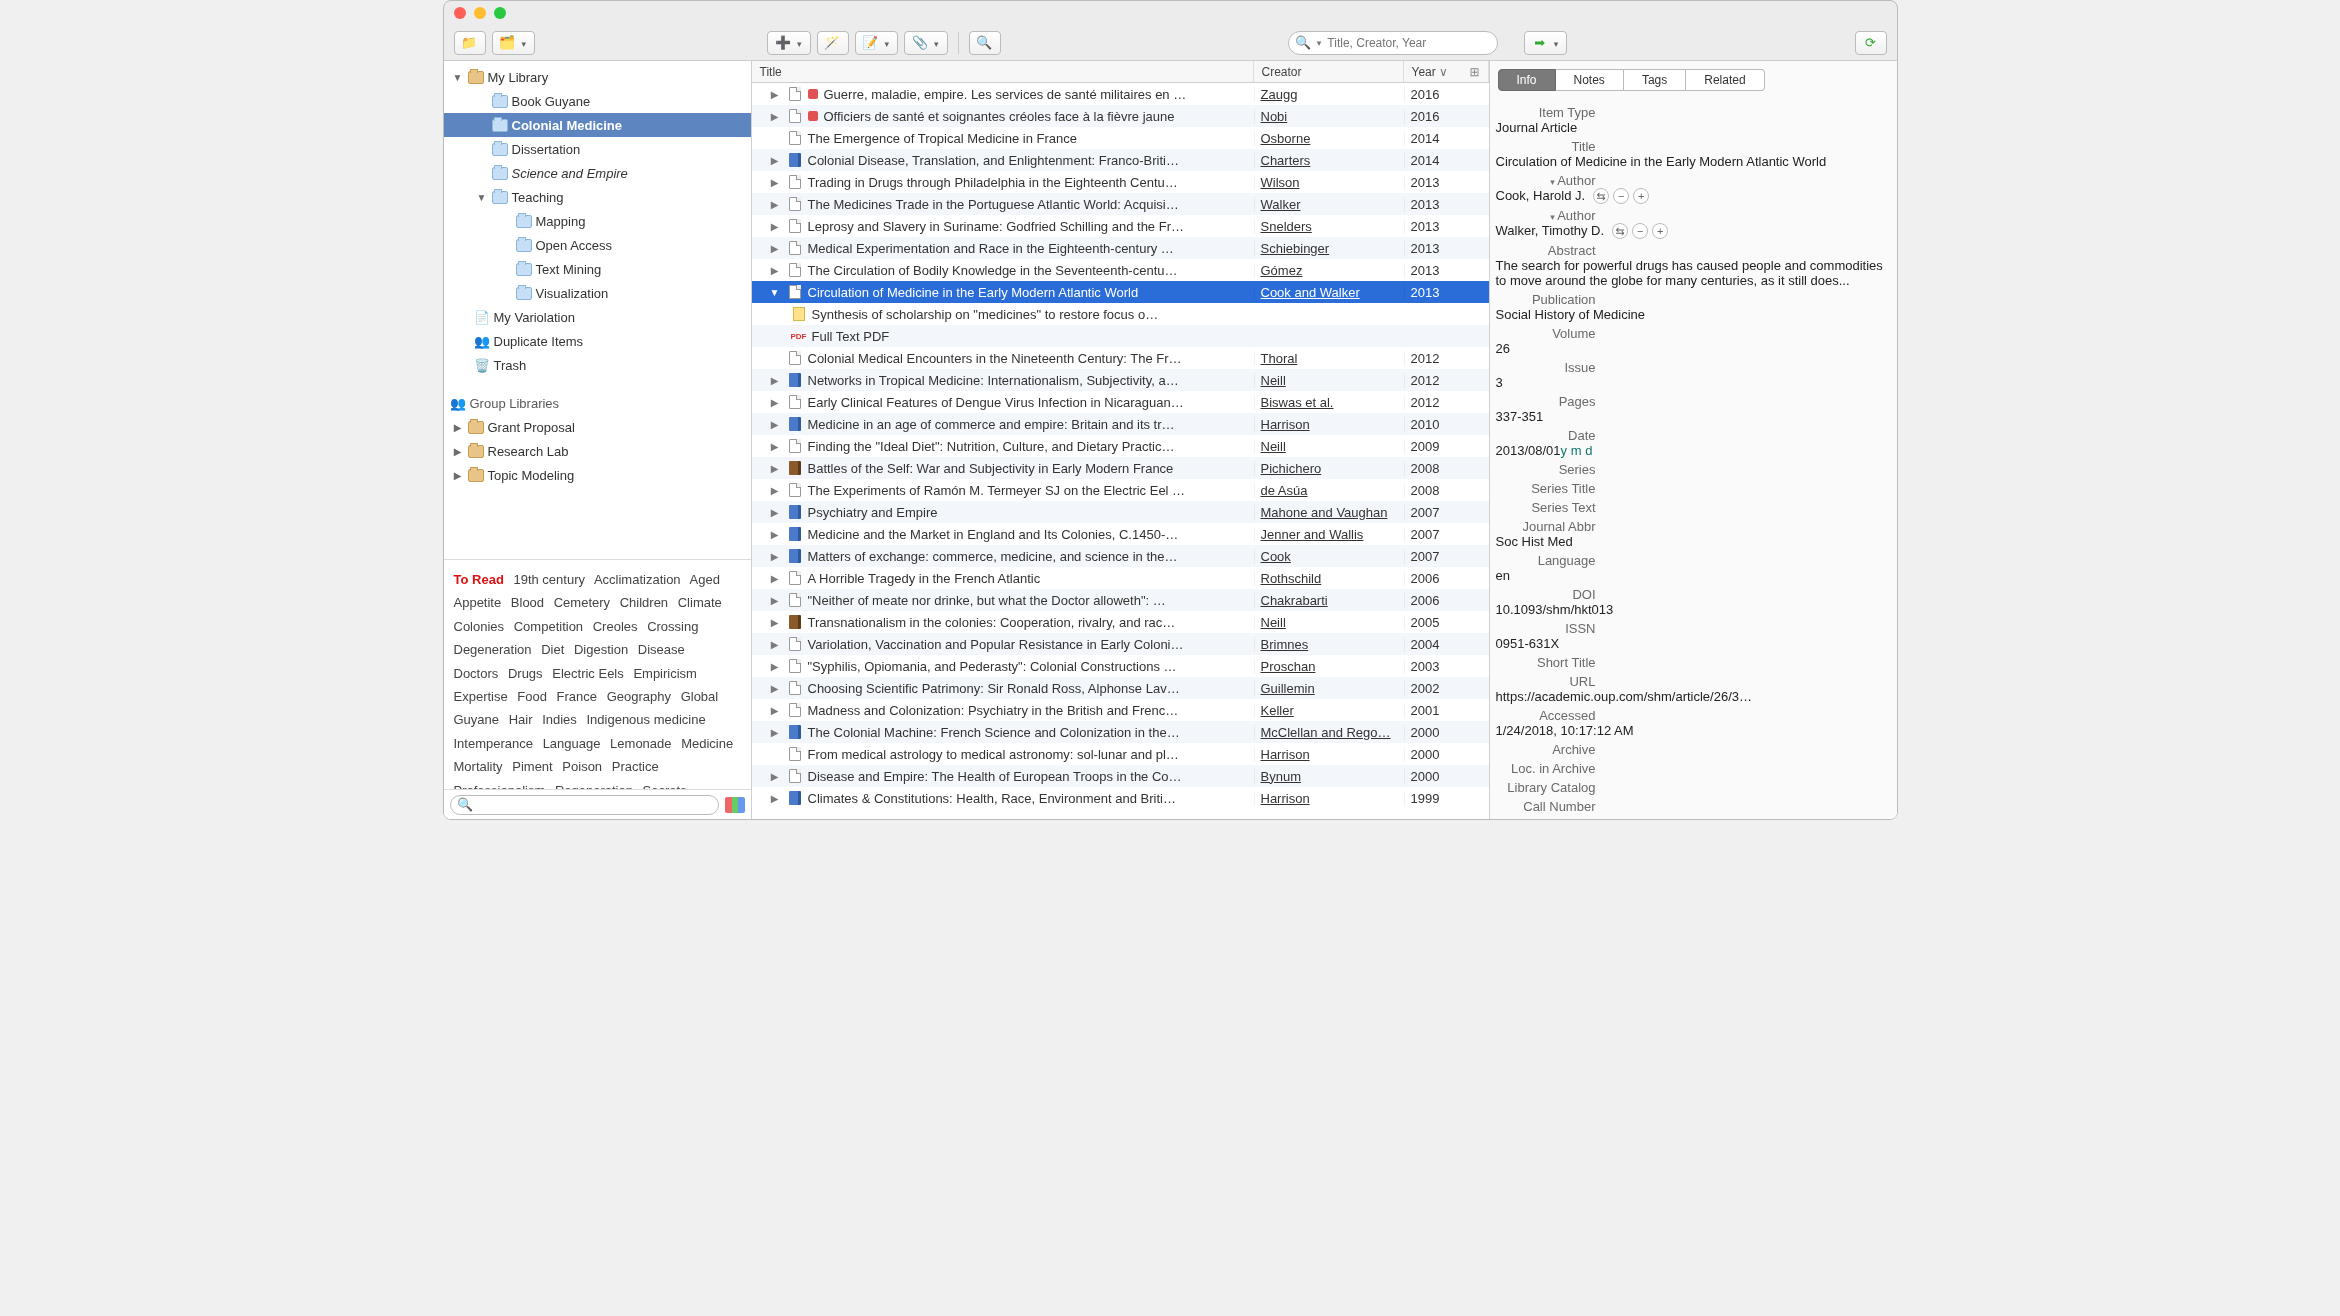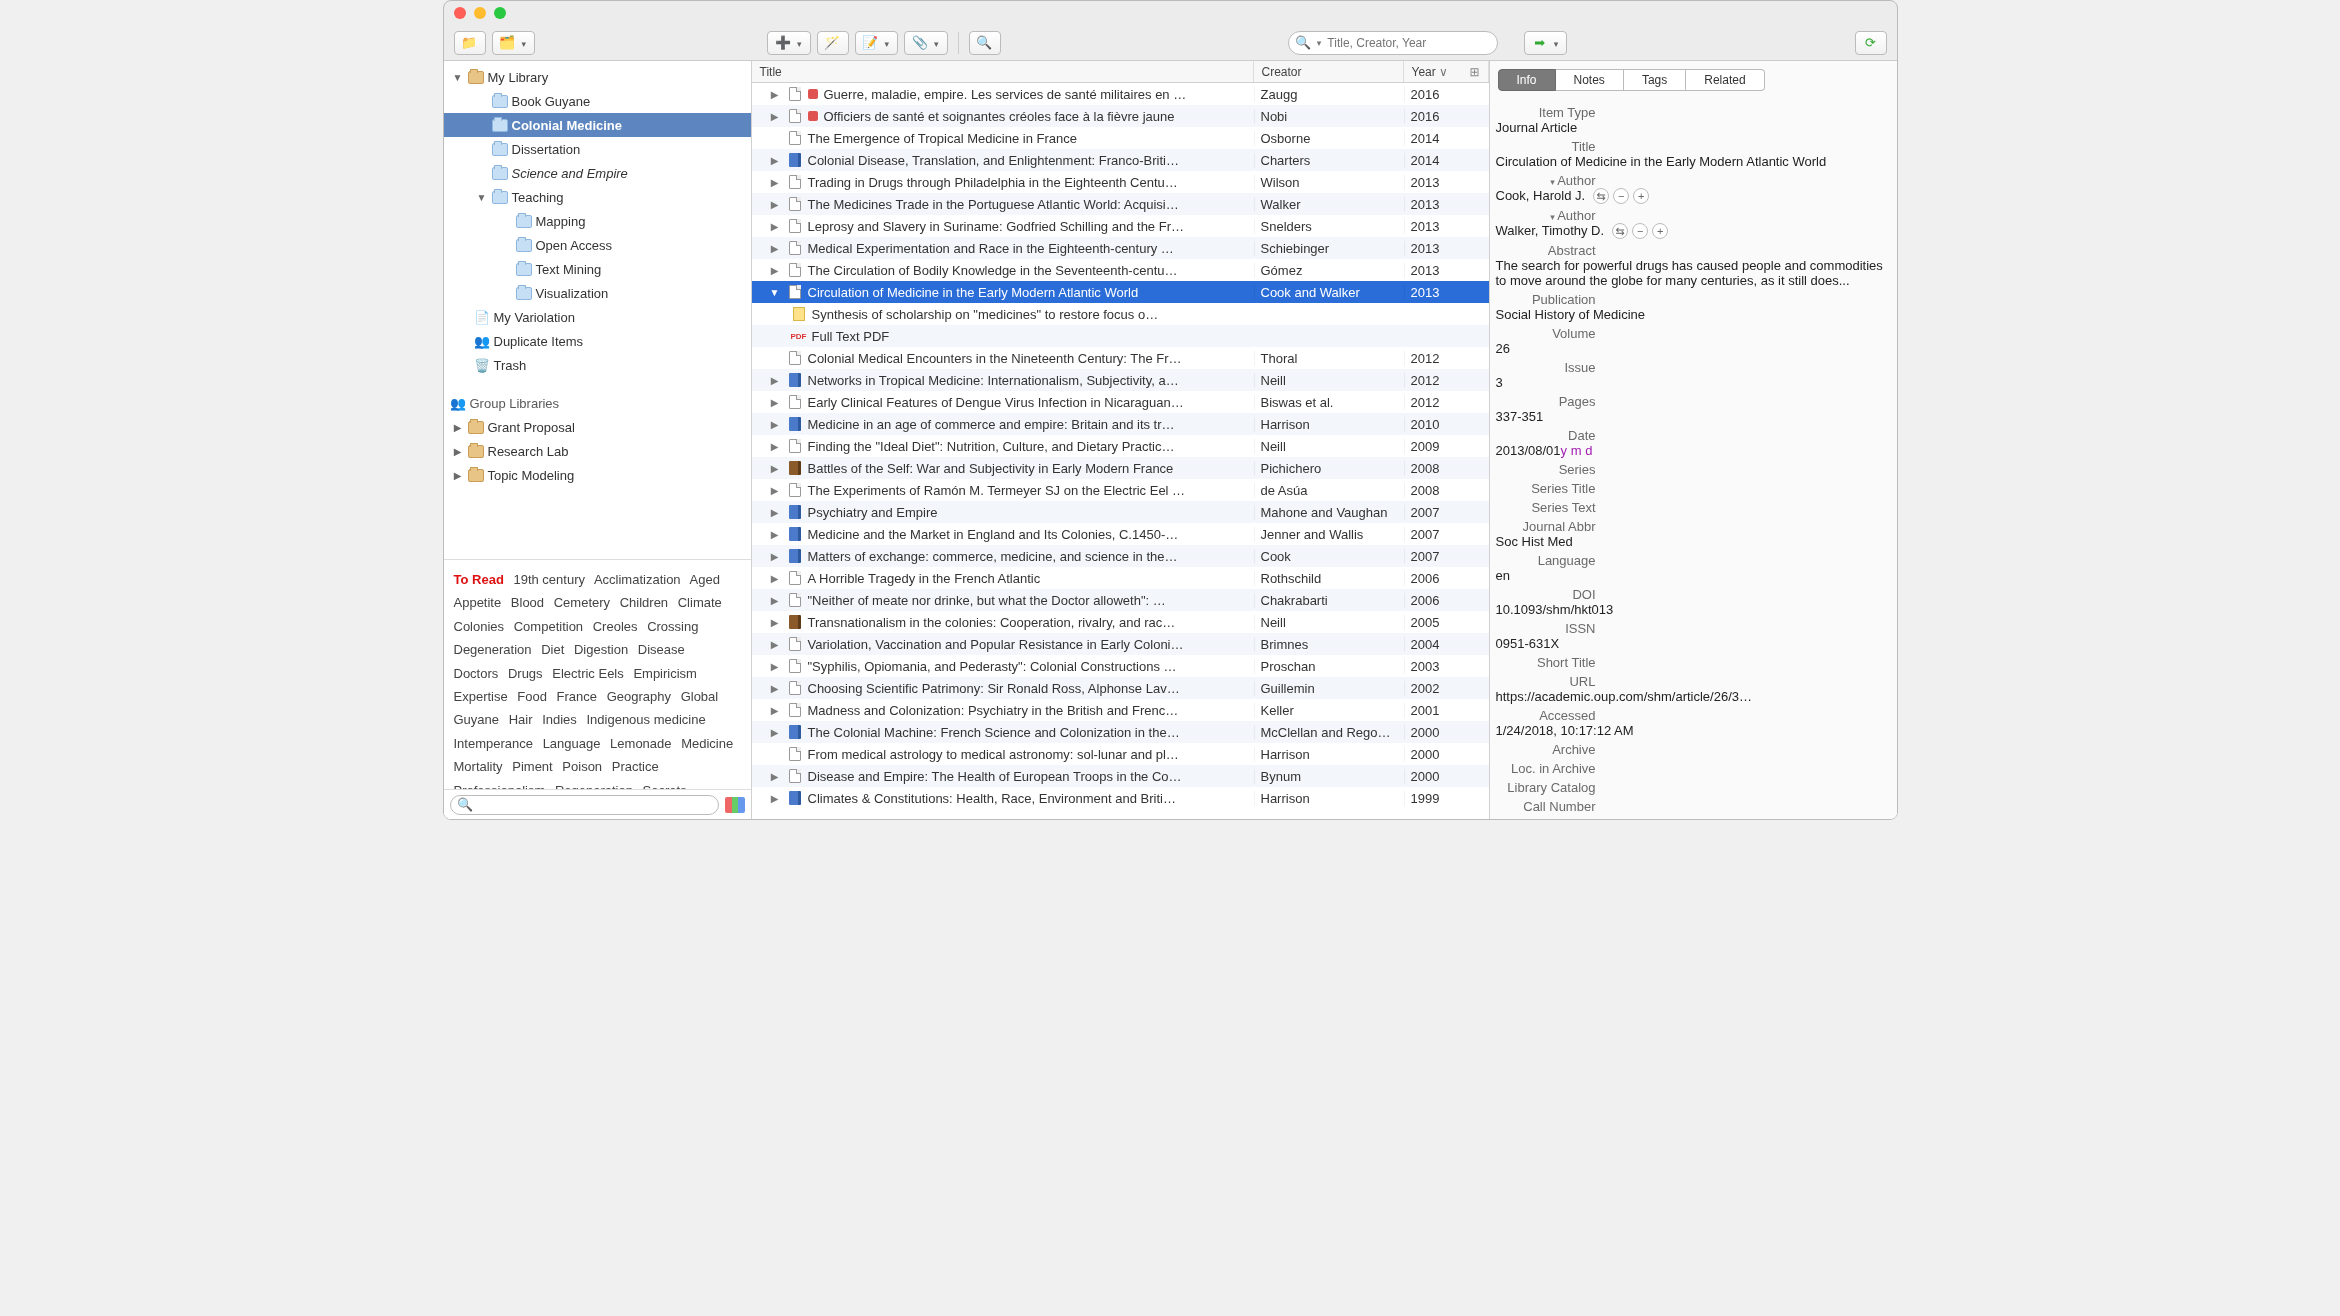--- a/index.html
+++ b/index.html
@@ -48,21 +48,21 @@
 .col.creator { width: 150px; }
 .col.year { width: 85px; }
 .col.year .sort::after { content: " ∨"; color: #777; }
 .col.year .chooser { margin-left: auto; color: #888; }
 .list { flex: 1; overflow-y: auto; }
 .row { display: flex; height: 22px; align-items: center; font-size: 13px; }
 .row:nth-child(even) { background: #f3f6fa; }
 .row.selected { background: #2a6cd8; color: #fff; }
 .row .cell { padding: 0 6px; overflow: hidden; text-overflow: ellipsis; white-space: nowrap; }
 .row .cell.title { flex: 1; display: flex; align-items: center; gap: 6px; }
-.row .cell.creator { width: 150px; border-left: 1px solid rgba(0,0,0,0.05); }
+.row .cell.creator { width: 150px; border-left: 1px solid rgba(0,0,0,0.05); text-decoration: underline; }
 .row .cell.year { width: 85px; border-left: 1px solid rgba(0,0,0,0.05); }
 .row.child .cell.title { padding-left: 40px; }
 .disclosure { width: 14px; text-align: center; color: #7b7b7b; font-size: 10px; }
 .row.selected .disclosure { color: #fff; }
 .itype { width: 14px; height: 14px; display: inline-flex; align-items: center; justify-content: center; font-size: 11px; }
 .doc-icon { width: 12px; height: 14px; background: #fff; border: 1px solid #999; border-radius: 1px; position: relative; }
 .doc-icon::after { content: ""; position: absolute; top: -1px; right: -1px; width: 4px; height: 4px; background: #eee; border-left: 1px solid #999; border-bottom: 1px solid #999; }
 .book-icon { width: 12px; height: 14px; background: #4a7ac9; border-radius: 1px; border-right: 3px solid #2e5aa0; }
 .book-icon.brown { background: #8b5a2b; border-right-color: #5e3b18; }
 .note-icon { width: 12px; height: 14px; background: #ffe28a; border: 1px solid #d9b84a; }
@@ -739,21 +739,21 @@
         <div class="field">
             <div class="flabel">Issue</div>
             <div class="fvalue">3</div>
           </div>
         <div class="field">
             <div class="flabel">Pages</div>
             <div class="fvalue">337-351</div>
           </div>
         <div class="field">
             <div class="flabel">Date</div>
-            <div class="fvalue"><span>2013/08/01</span><span style="float:right;color:#a21caf">y m d</span></div>
+            <div class="fvalue"><span>2013/08/01</span><span style="float:right;color:#0f766e">y m d</span></div>
           </div>
         <div class="field">
             <div class="flabel">Series</div>
             <div class="fvalue"></div>
           </div>
         <div class="field">
             <div class="flabel">Series Title</div>
             <div class="fvalue"></div>
           </div>
         <div class="field">

